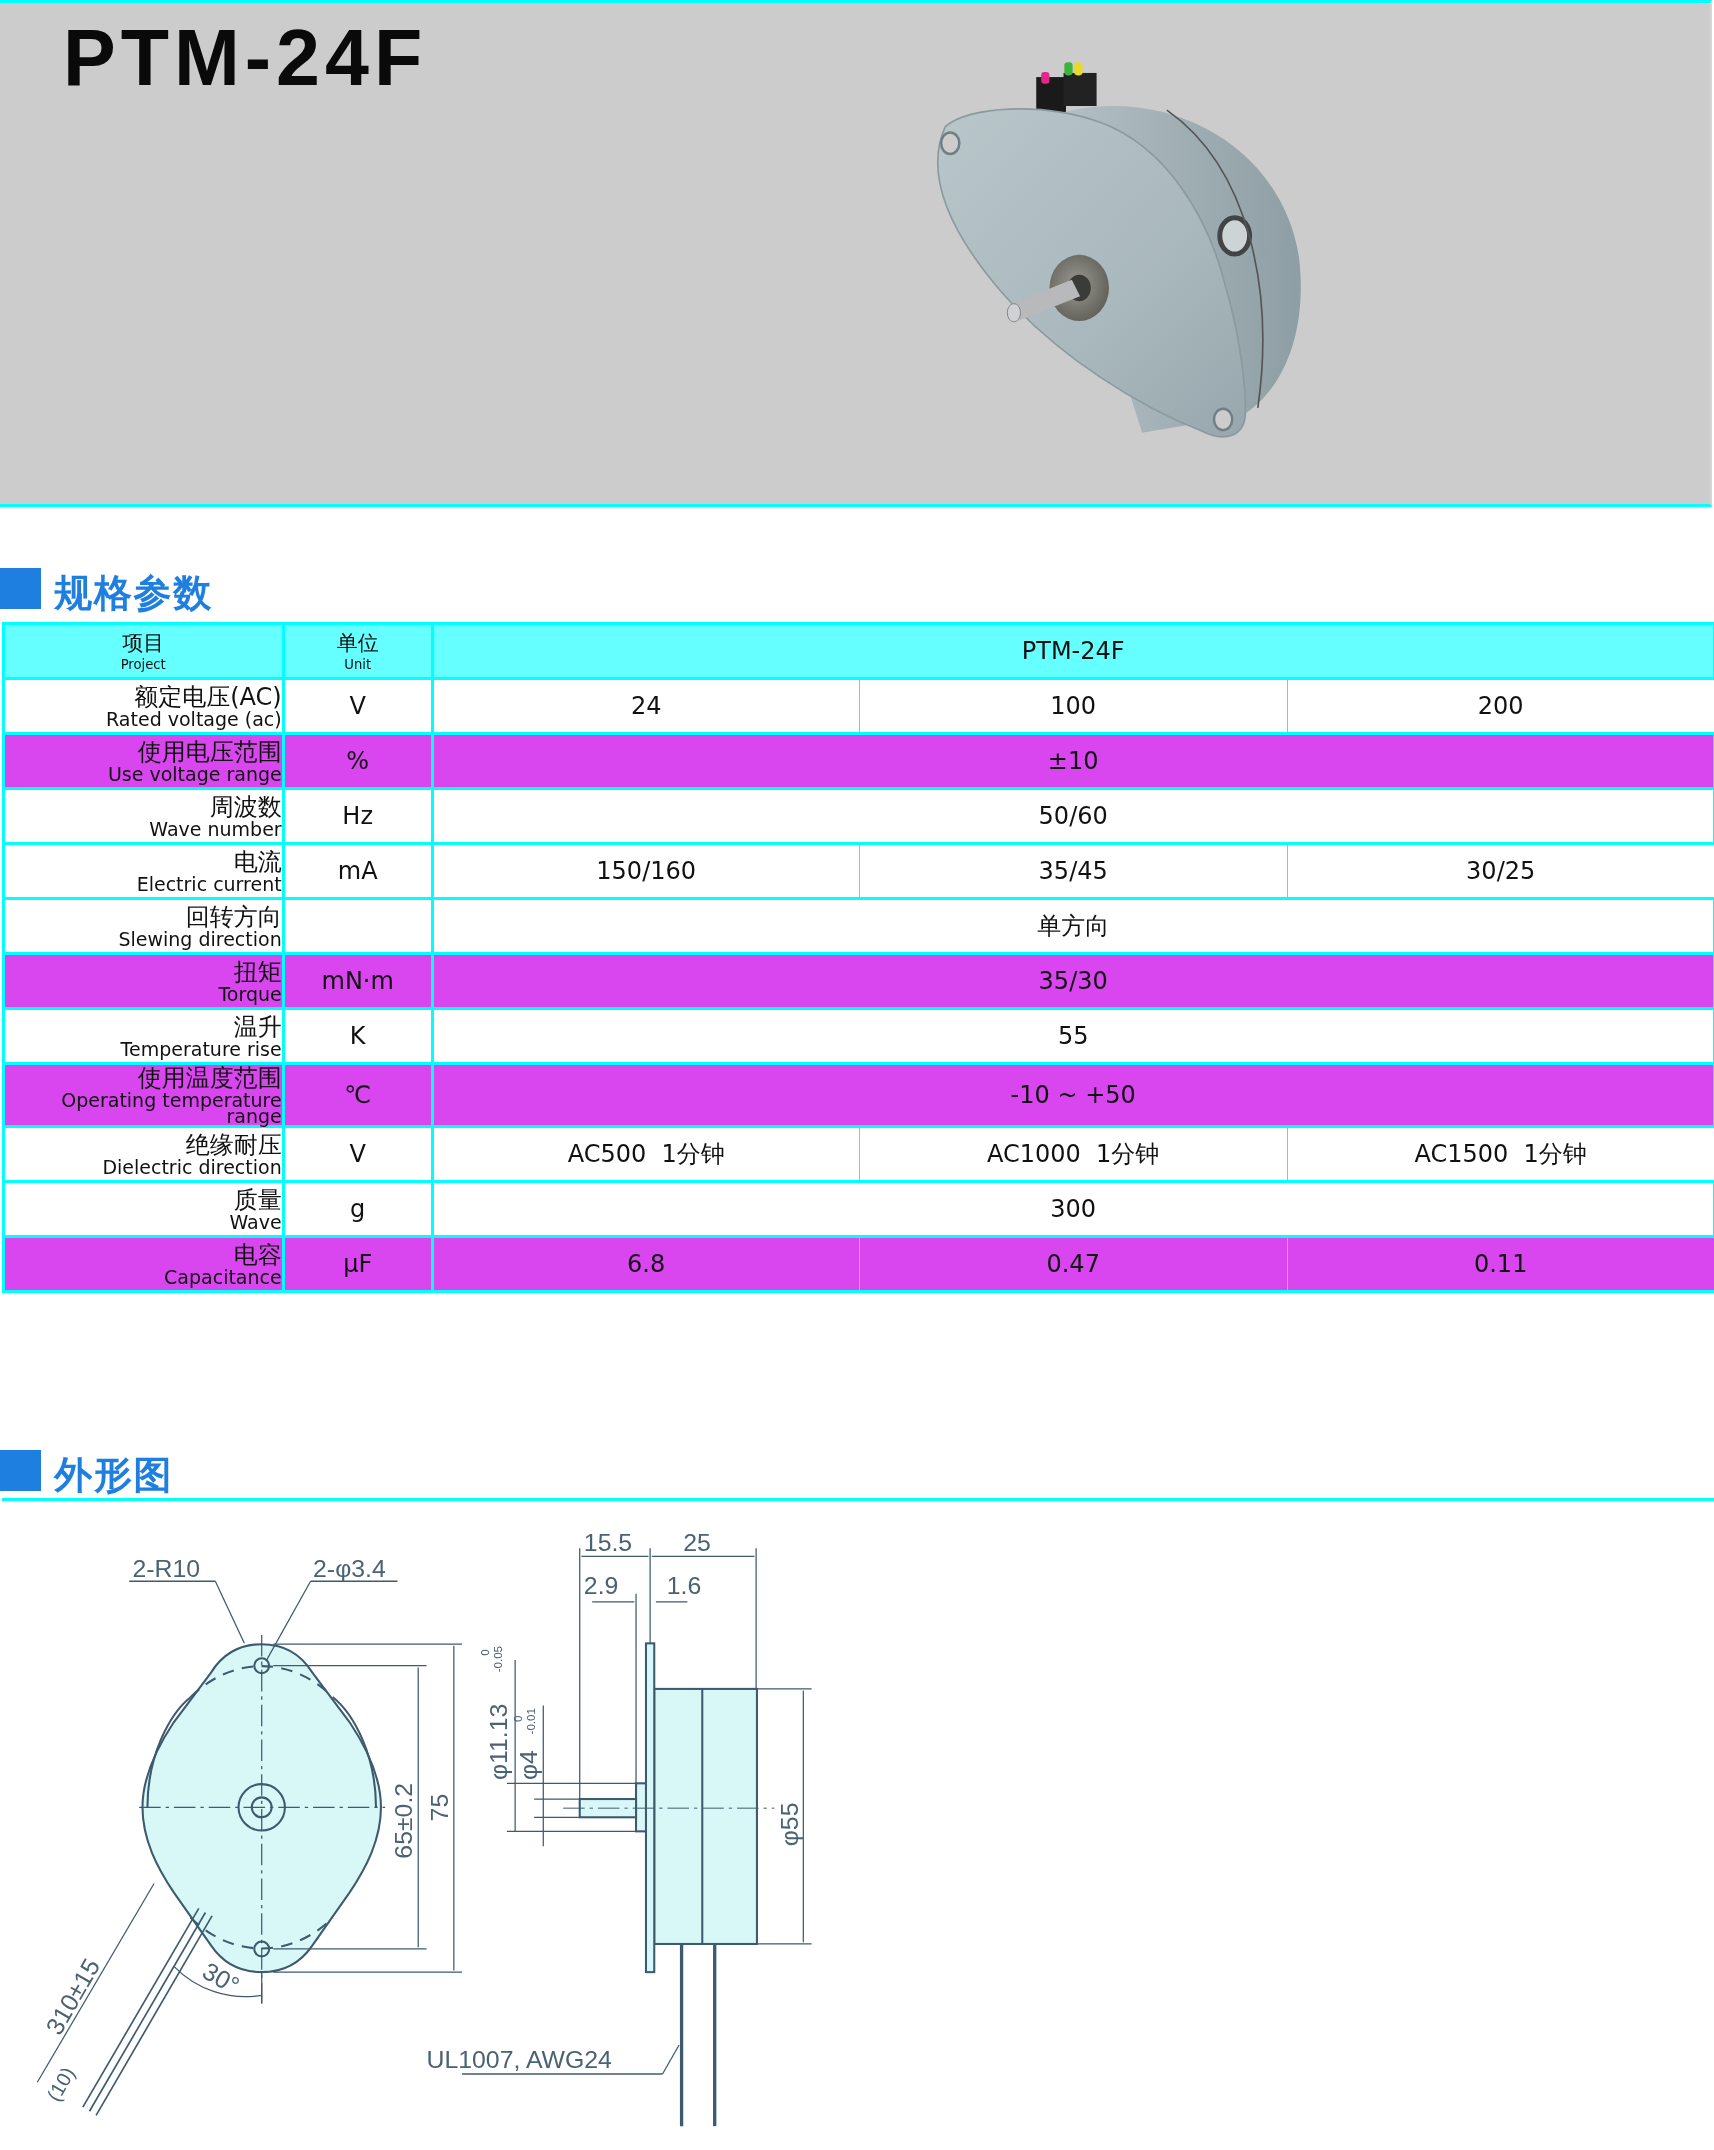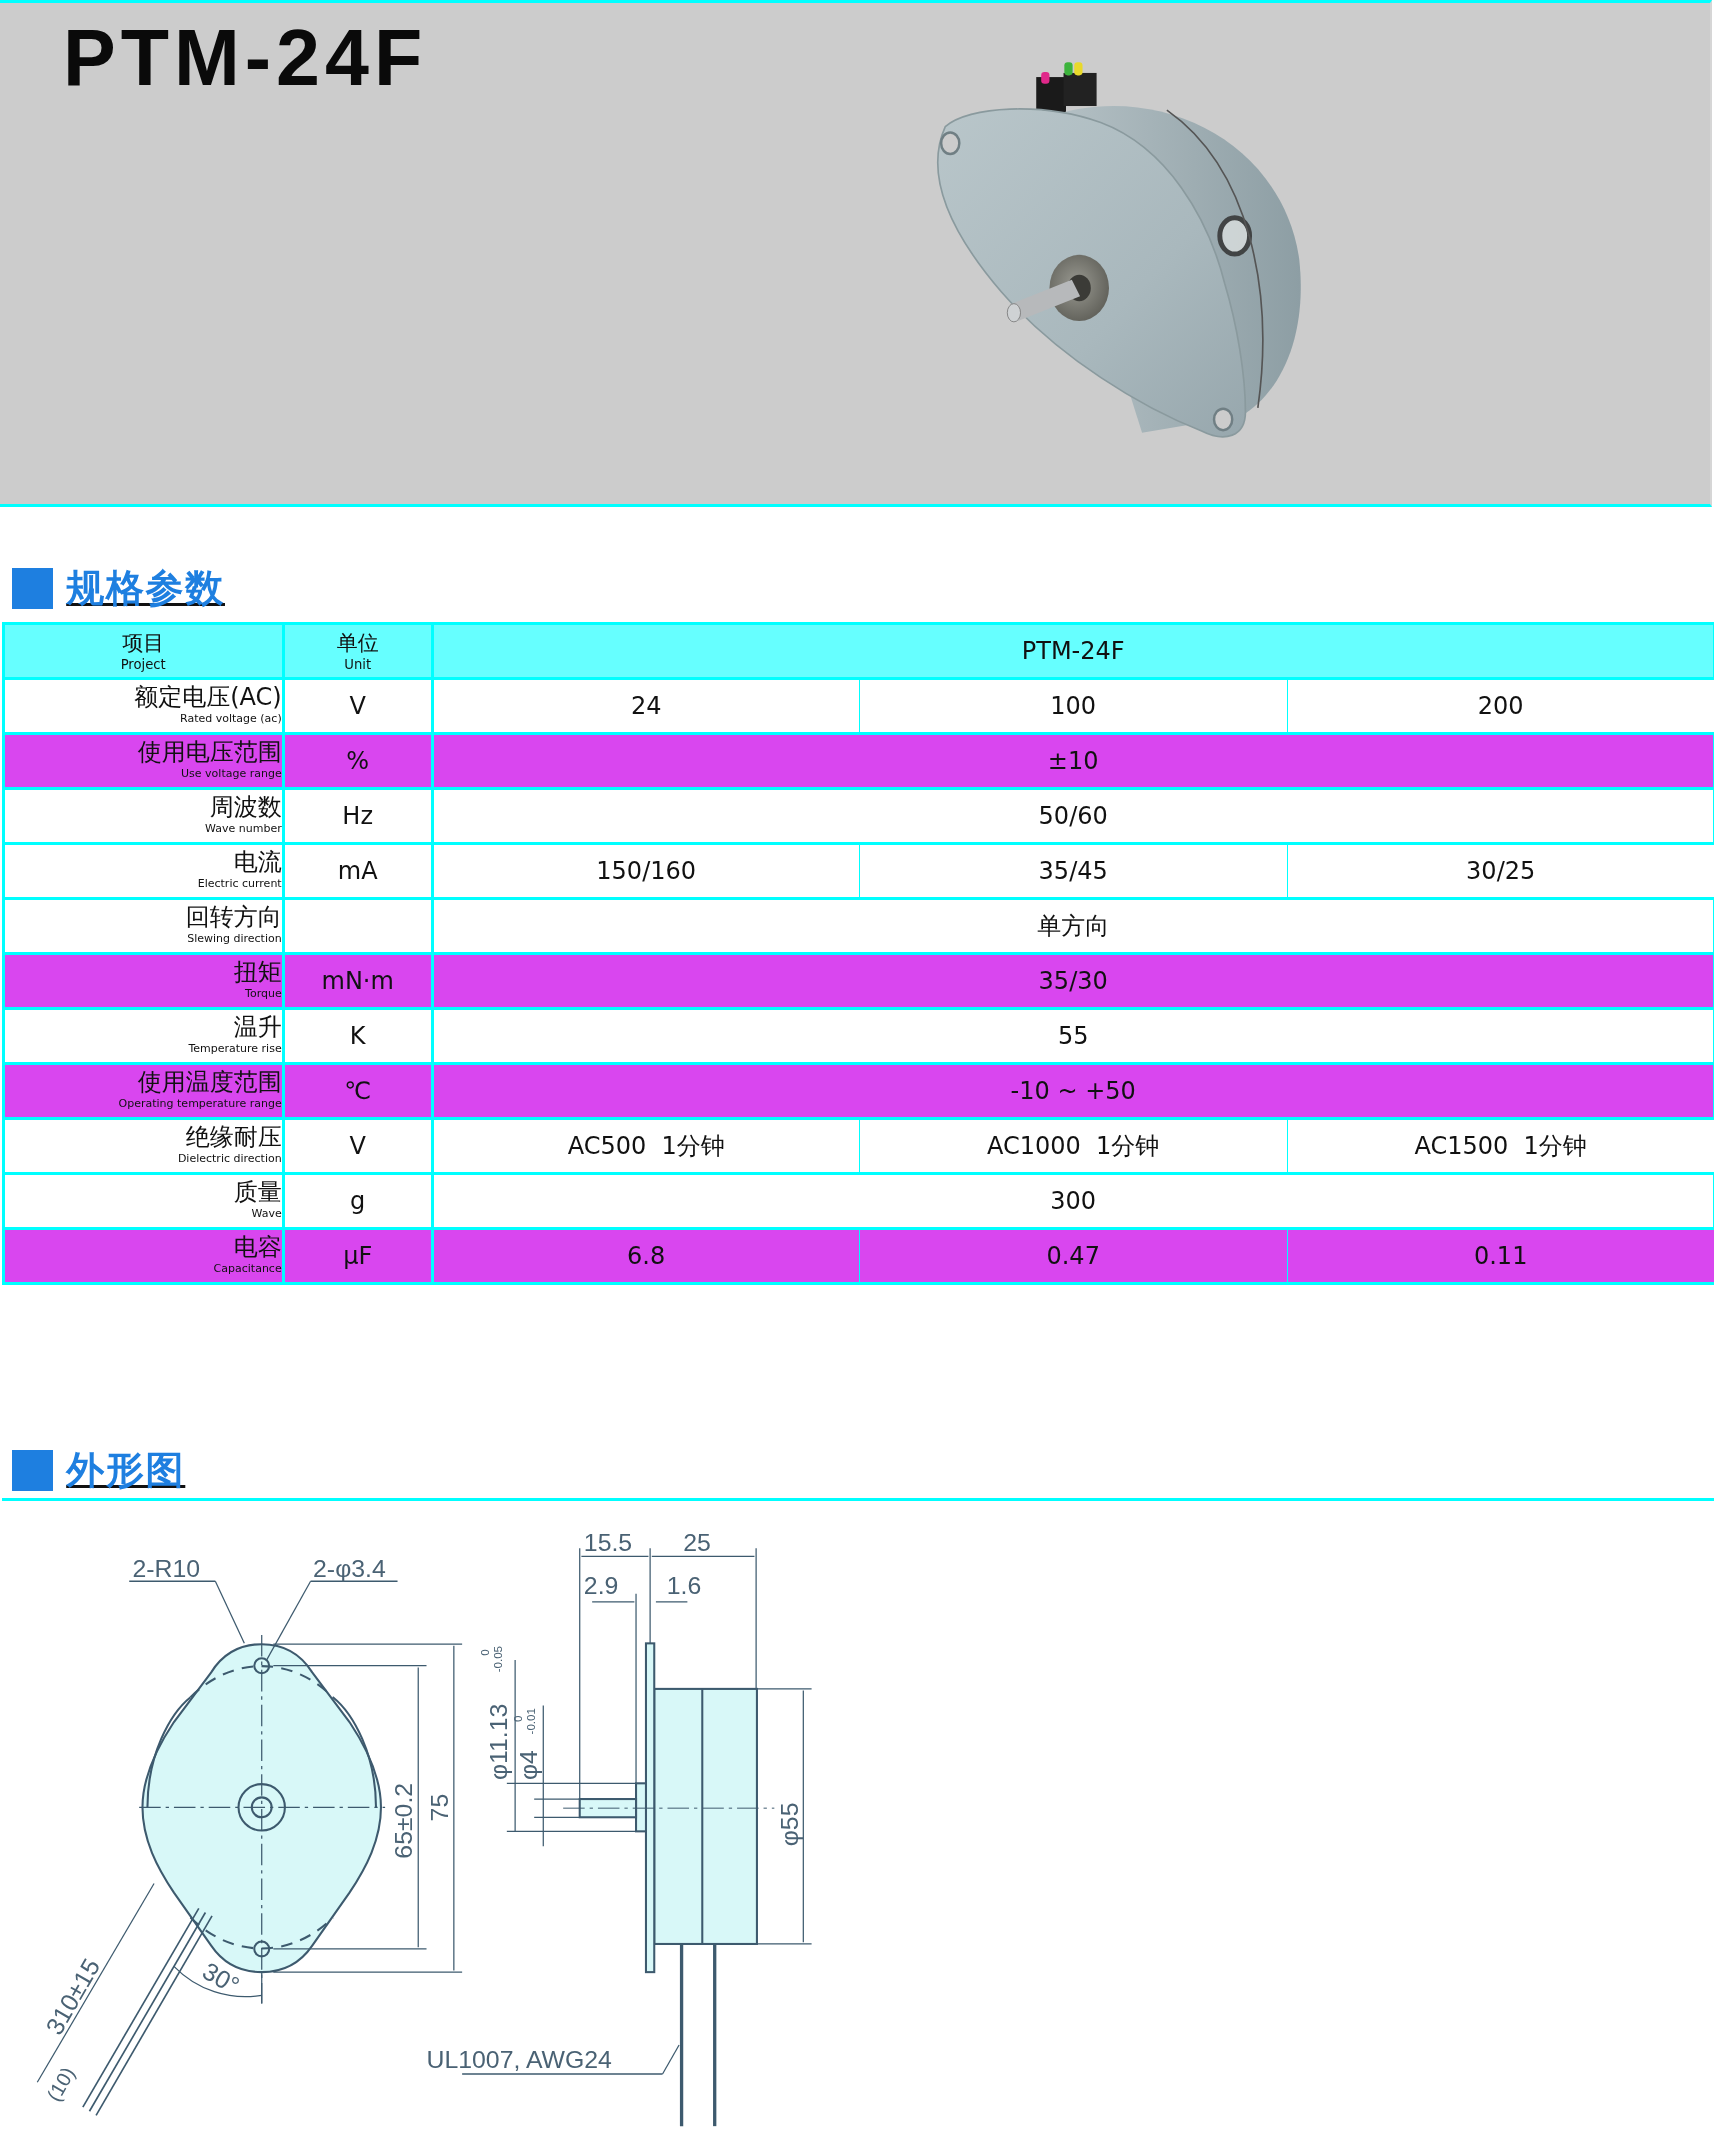--- a/index.html
+++ b/index.html
@@ -4,35 +4,35 @@
 <style>
   html, body { margin:0; padding:0; background:#ffffff; }
   body { width:1714px; height:2151px; position:relative; overflow:hidden;
          font-family:"DejaVu Sans", "Liberation Sans", sans-serif; color:#111; }
   .hero { position:absolute; left:0; top:0; width:1712px; height:507px;
           background:#cccccc; border-top:3.3px solid #00ffff; border-bottom:3.3px solid #00ffff;
           border-right:2.5px solid #d6d6d6; box-sizing:border-box; }
   .hero-title { position:absolute; left:63px; top:15px; font-family:"Liberation Sans", sans-serif;
           font-weight:bold; font-size:79px; letter-spacing:5px; color:#0a0a0a; line-height:1; }
   .hero-photo { position:absolute; left:894px; top:41px; width:430px; height:430px; }
-  .section-head { position:absolute; left:12px; height:41px; display:flex; align-items:center;text-decoration:underline; }
+  .section-head { position:absolute; left:0; height:41px; display:flex; align-items:flex-start; }
   .section-head .sq { width:41px; height:41px; background:#1e7fe0; margin-right:13.2px; }
   .section-head .txt { font-size:38px; font-weight:bold; color:#1e7fe0; letter-spacing:1.7px;
           font-family:"DejaVu Sans", sans-serif; }
   .spec { position:absolute; left:1.7px; top:622px; width:1711px; border-collapse:collapse;
           table-layout:fixed; }
   .spec td { border:3.3px solid #00ffff; height:52px; padding:0; text-align:center;
           vertical-align:middle; font-size:24px; font-family:"DejaVu Sans", sans-serif; color:#111; }
   .spec td.vcell { border-left-width:1.7px; border-right-width:1.7px; }
   .spec tr.hdr td { background:#66ffff; }
   .spec tr.w td { background:#ffffff; }
   .spec tr.c td { background:#d946ef; }
   .spec td.item { text-align:right; padding-left:28px; }
   .item .zh { display:block; font-size:24px; line-height:26.5px; }
-  .item .en { display:block; font-size:11px; line-height:16.6px; }
+  .item .en { display:block; font-size:19px; line-height:16.6px; }
   .hdr .zh { display:block; font-size:21px; line-height:26.5px; }
   .hdr .en { display:block; font-size:13.2px; line-height:15px; }
   .hdr td.item { text-align:center; padding-left:0; }
   .divider { position:absolute; left:1.7px; top:1498px; width:1712px; height:3.3px; background:#00ffff; }
   .drawing { position:absolute; left:0; top:1515px; width:911px; height:636px; }
   .drawing svg text { font-family:"Liberation Sans", sans-serif; fill:#4a6274; }
 </style>
 </head>
 <body>
 

